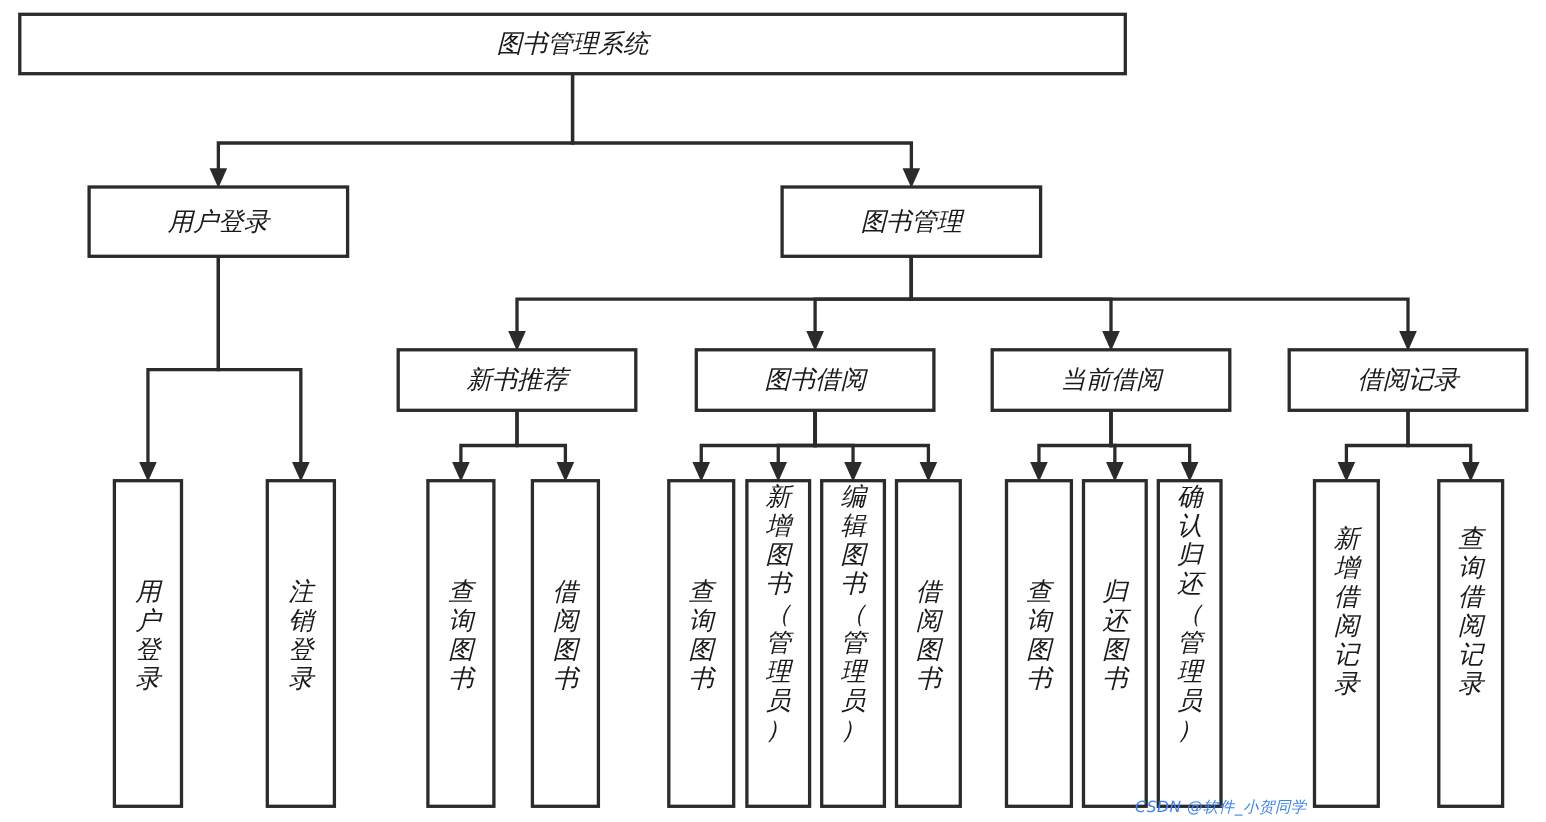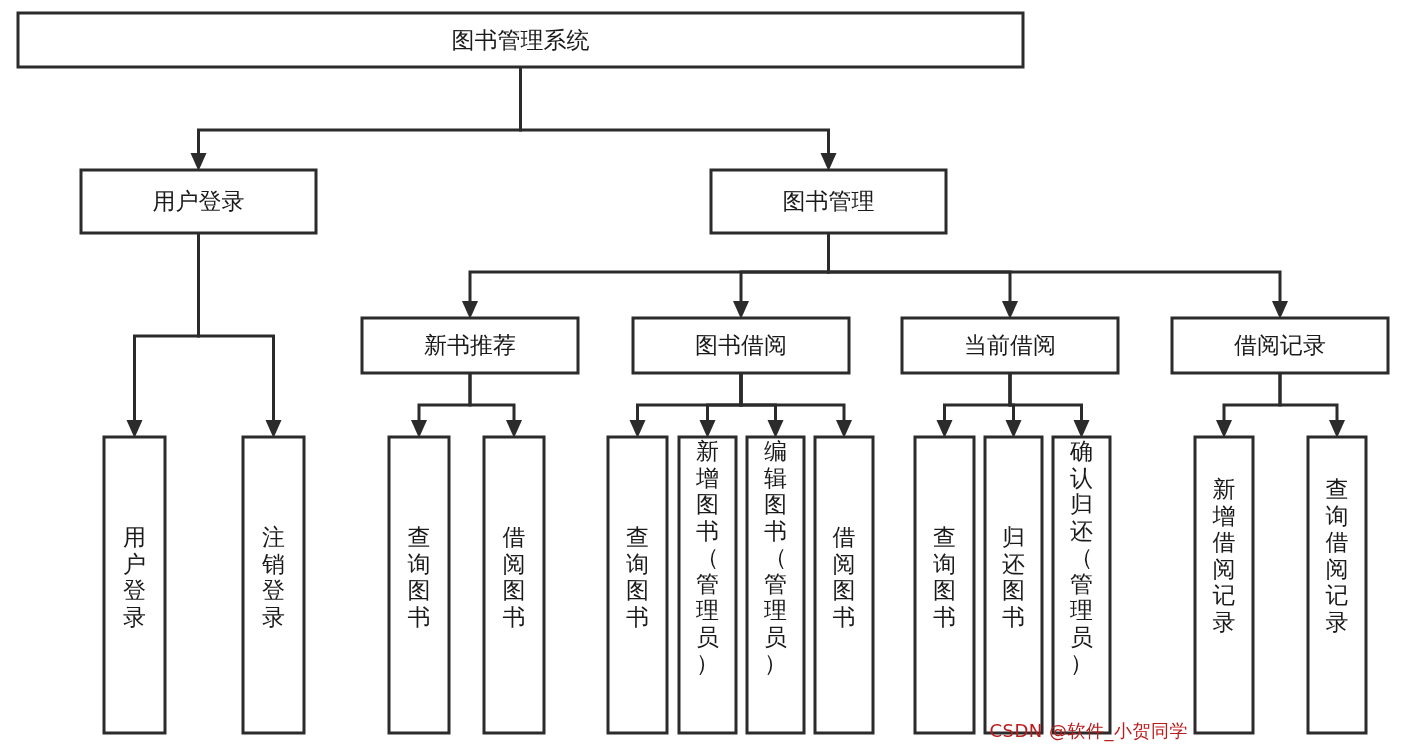--- a/index.html
+++ b/index.html
@@ -1,24 +1,24 @@
 <!DOCTYPE html>
 <html><head>
 <meta charset="utf-8">
 <style>
   html,body{margin:0;padding:0;background:#ffffff;}
   body{width:1405px;height:747px;font-family:"DejaVu Sans","Liberation Sans",sans-serif;overflow:hidden;}
-  #stage{position:relative;width:1196px;height:747px;background:#fff;}
+  #stage{position:relative;width:1196px;height:747px;background:#fff;font-style:italic;}
   svg#diagram{position:absolute;left:0;top:0;width:1405px;height:747px;}
   .node-rect{fill:#ffffff;stroke:#2b2b2b;stroke-width:3;}
   .edge{stroke:#2b2b2b;stroke-width:3;fill:none;stroke-linecap:square;}
   .arrow-head{fill:#2b2b2b;stroke:none;}
   .node-label{fill:#1a1a1a;font-family:"DejaVu Sans","Liberation Sans",sans-serif;font-size:23px;text-anchor:middle;dominant-baseline:middle;}
   .node-label-v{fill:#1a1a1a;font-family:"DejaVu Sans","Liberation Sans",sans-serif;font-size:23px;text-anchor:middle;}
-  .watermark{position:absolute;right:8px;bottom:4px;color:#b91c1c;font-size:18px;font-family:"DejaVu Sans","Liberation Sans",sans-serif;white-space:nowrap;letter-spacing:.5px;}
+  .watermark{position:absolute;right:8px;bottom:4px;color:#3b82f6;font-size:14px;font-family:"DejaVu Sans","Liberation Sans",sans-serif;white-space:nowrap;letter-spacing:.5px;}
 </style>
 </head>
 <body>
 
 <div id="stage">
   <svg id="diagram" viewBox="0 0 1405 747">
     <g id="edge-layer">
         <g>
           <path class="edge" d="M 520.5 67 L 520.5 130 L 198.5 130 L 198.5 157"></path>
           <path class="arrow-head" d="M 190.5 153 L 206.5 153 L 198.5 171 Z"></path>

